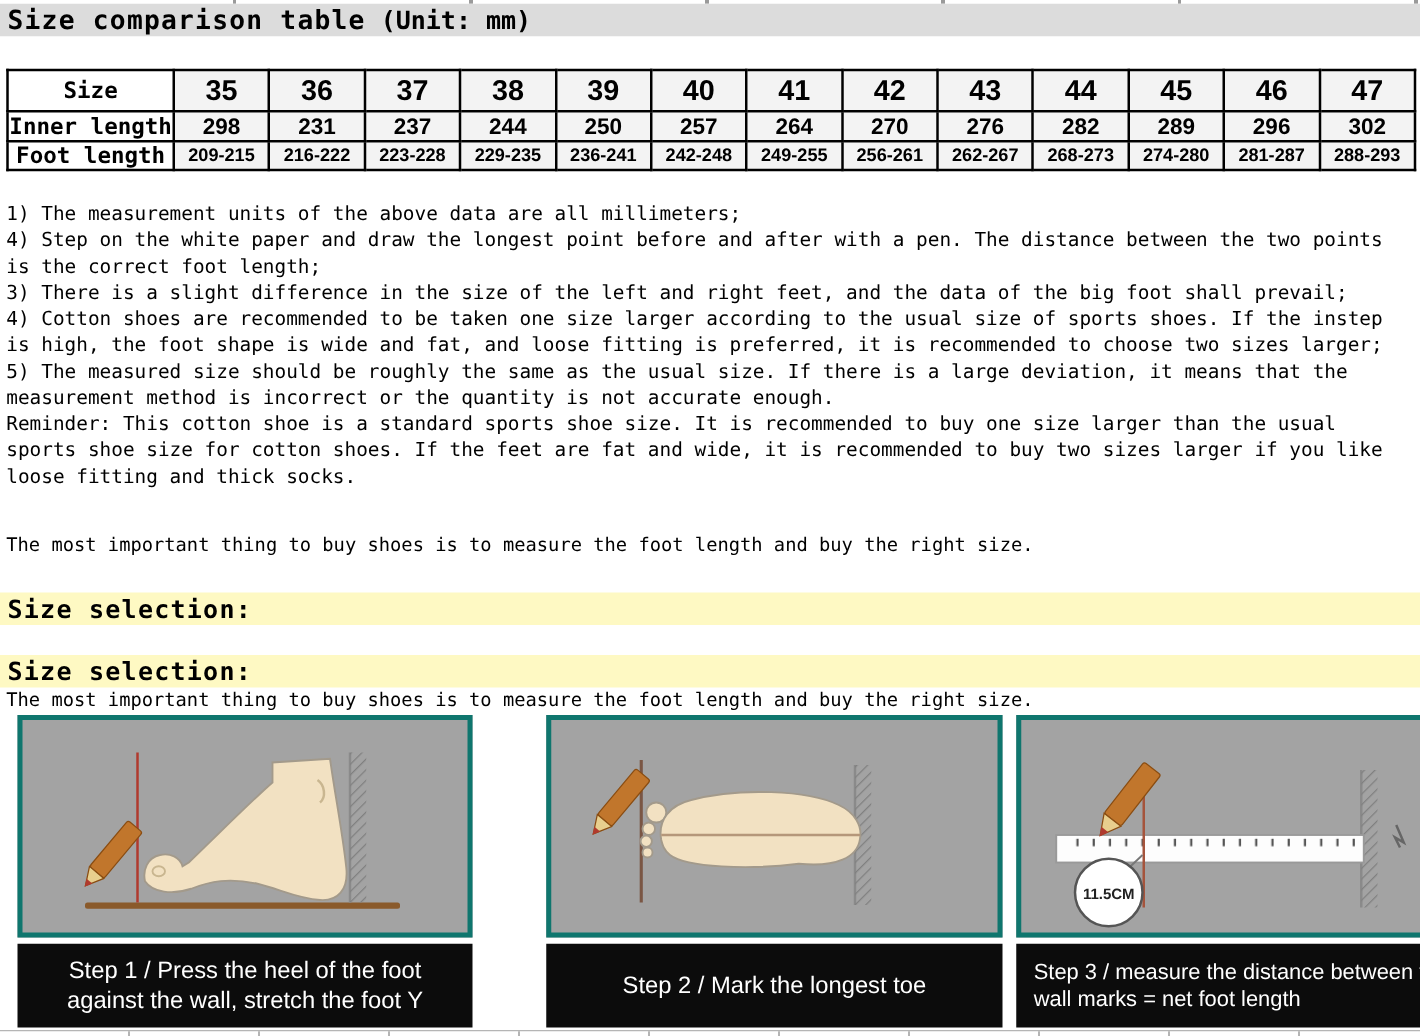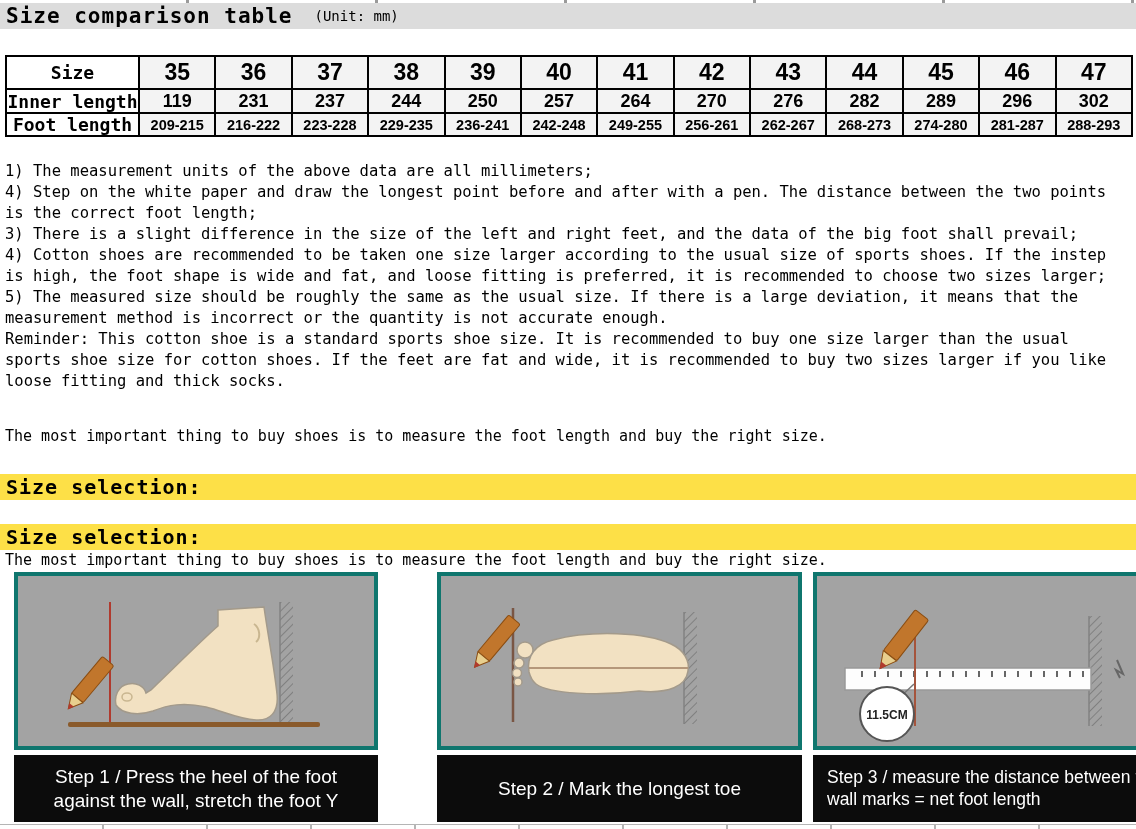--- a/index.html
+++ b/index.html
@@ -8,38 +8,38 @@
 
   
   .tick-strip-top{position:absolute;left:0;top:0;width:100%;height:3px;
      background:repeating-linear-gradient(90deg, transparent 0 186px, #9a9a9a 186px 189px);}
   .tick-strip-bottom{position:absolute;left:0;top:824px;width:100%;height:5px;border-top:1px solid #b5b5b5;
      background:repeating-linear-gradient(90deg, transparent 0 102px, #b5b5b5 102px 104px);}
 
   .title-bar{position:absolute;left:0;top:3px;width:100%;height:26px;background:#dcdcdc;
      display:flex;align-items:center;padding-left:6px;box-sizing:border-box;}
   .title-main{font-size:21px;font-weight:bold;letter-spacing:1px;}
-  .title-unit{font-size:14px;margin-left:22px;}
+  .title-unit{font-size:20px;margin-left:12px;font-weight:bold;}
 
   table.size-table{position:absolute;left:5px;top:55px;width:1128px;table-layout:fixed;
      border-collapse:collapse;border:2px solid #000;}
   table.size-table th, table.size-table td{border:2px solid #000;text-align:center;padding:0;
      overflow:hidden;white-space:nowrap;background:#f3f3f3;}
   table.size-table th.rowlabel{width:131px;background:#fff;
      font-family:"DejaVu Sans Mono",monospace;font-weight:bold;font-size:18px;}
   tr.r-size{height:33px;}  tr.r-size td{font-family:"Liberation Sans",sans-serif;font-weight:bold;font-size:23px;margin-top:12px;}
   tr.r-inner{height:24px;} tr.r-inner td{font-family:"Liberation Sans",sans-serif;font-weight:bold;font-size:18px;}
   tr.r-foot{height:23px;}  tr.r-foot td{font-family:"Liberation Sans",sans-serif;font-weight:bold;font-size:14.5px;margin-top:19px;}
 
   .notes{position:absolute;left:5px;top:161px;width:1128px;font-size:15.5px;line-height:21px;}
   .notes p{margin:0;}
 
   .tip1{position:absolute;left:5px;top:427px;width:1128px;font-size:15px;}
 
-  .sec-bar{position:absolute;left:0;width:100%;height:26px;background:#fde047;
+  .sec-bar{position:absolute;left:0;width:100%;height:26px;background:#fef9c3;
      display:flex;align-items:center;padding-left:6px;box-sizing:border-box;}
   .sec-bar.first{top:474px;}
   .sec-bar.second{top:524px;}
   .sec-title{font-size:20px;font-weight:bold;letter-spacing:1px;}
 
   .tip2{position:absolute;left:5px;top:551px;width:1128px;font-size:15px;}
 
   .panels{position:absolute;left:14px;top:572px;width:1122px;display:flex;gap:11px;}
   .panel{display:flex;flex-direction:column;}
   .panel-illu{background:#a3a3a3;border:4px solid #0f766e;box-sizing:border-box;height:178px;}
@@ -75,21 +75,21 @@
           <td>41</td>
           <td>42</td>
           <td>43</td>
           <td>44</td>
           <td>45</td>
           <td>46</td>
           <td>47</td>
         </tr>
       <tr class="r-inner">
         <th class="rowlabel">Inner length</th>
-      <td>119</td>
+      <td>298</td>
           <td>231</td>
           <td>237</td>
           <td>244</td>
           <td>250</td>
           <td>257</td>
           <td>264</td>
           <td>270</td>
           <td>276</td>
           <td>282</td>
           <td>289</td>

